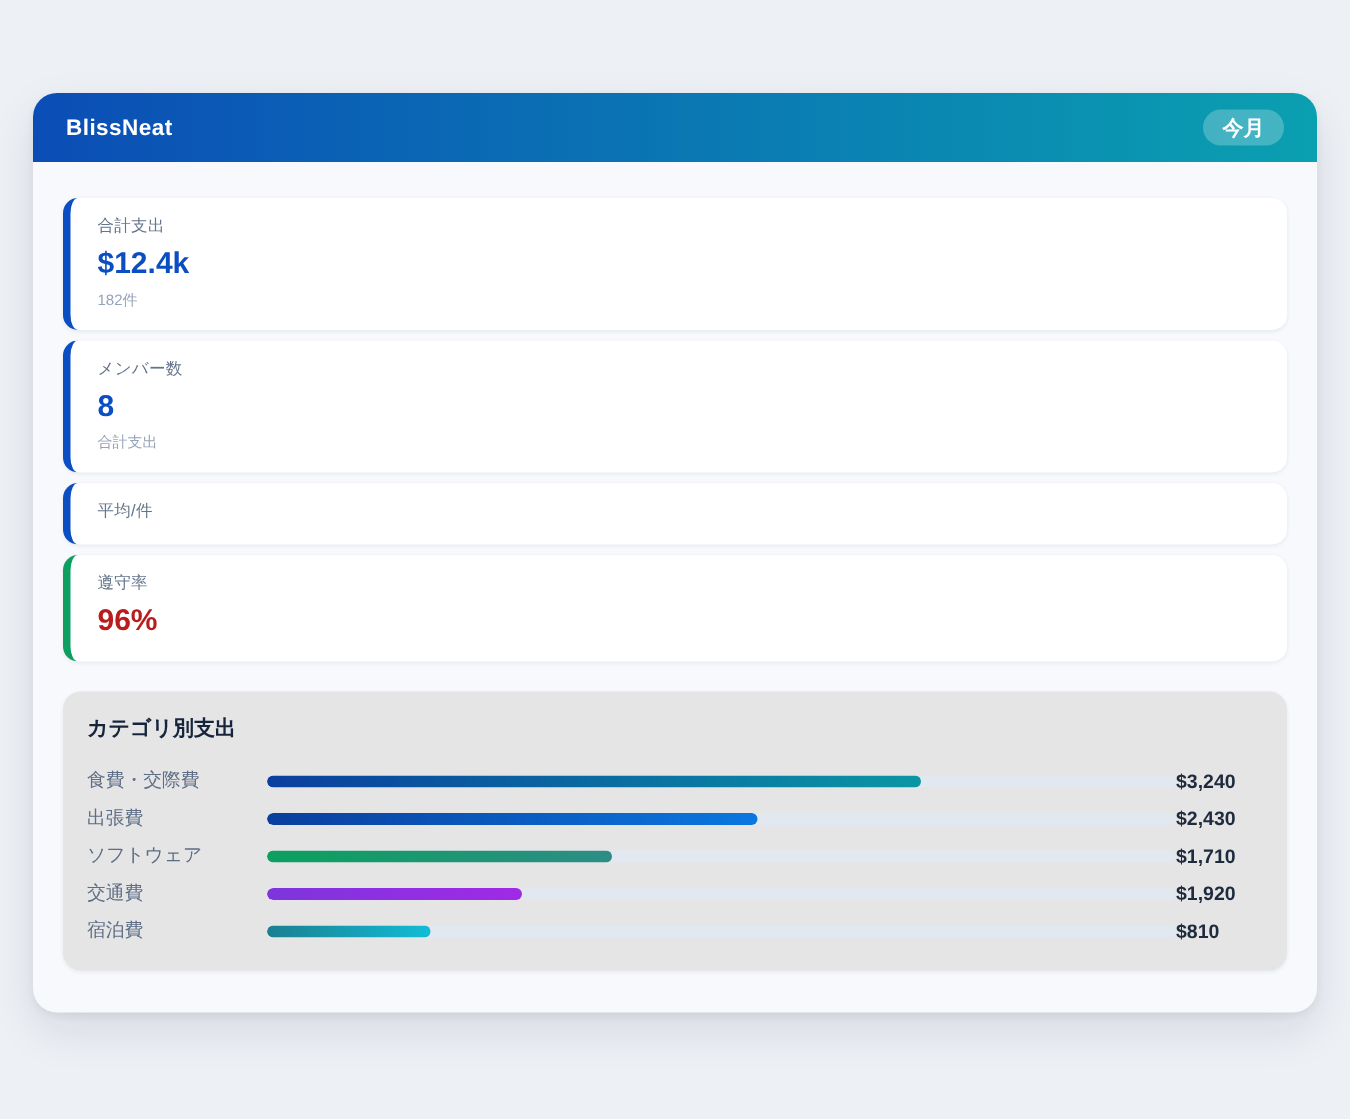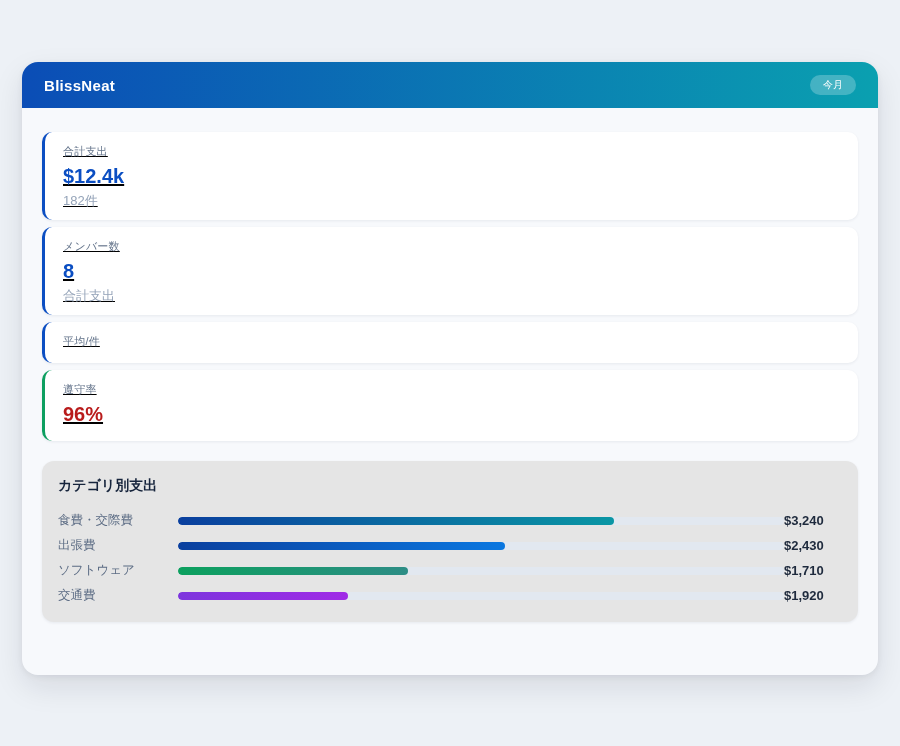--- a/index.html
+++ b/index.html
@@ -27,54 +27,54 @@
     padding: 0 22px 0 22px;
   }
   .app-title {
     color: #ffffff;
     font-size: 15px;
     font-weight: bold;
     letter-spacing: 0.3px;
   }
   .period-badge {
     color: #ffffff;
-    font-size: 10px;
+    font-size: 14px;
     background: rgba(255, 255, 255, 0.24);
     border-radius: 999px;
     padding: 5px 13px;
     line-height: 1;
     cursor: pointer;
+    font-weight: bold;
   }
 
   .app-body { padding: 24px 20px 22px 20px; }
 
   .stat-card {
     background: #ffffff;
     border-radius: 10px;
-    border-left: 3px solid #c2410c;
+    border-left: 5px solid #c2410c;
     padding: 12px 18px 12px 18px;
     margin-bottom: 7px;
     box-shadow: 0 1px 3px rgba(16, 30, 54, 0.07);
-    text-decoration: underline;
   }
   .stat-label {
     font-size: 11px;
     color: #64748b;
     line-height: 14px;
     margin-bottom: 3px;
     letter-spacing: 0.2px;
   }
   .stat-value {
     font-size: 20px;
     font-weight: bold;
     color: #0b4ec2;
     line-height: 30px;
   }
   .stat-sub {
-    font-size: 13px;
+    font-size: 10px;
     color: #94a3b8;
     line-height: 14px;
     margin-top: 3px;
   }
 
   .category-card {
     background: #e5e5e5;
     border-radius: 12px;
     margin-top: 20px;
     padding: 16px 16px 14px 16px;
@@ -176,17 +176,24 @@
       </div>
 
       <div class="category-row">
         <span class="row-label">交通費</span>
         <span class="bar-track" style="background: rgb(226, 232, 240);">
             <span class="bar-fill" style="width: 28%; background: linear-gradient(90deg, rgb(125, 53, 221), rgb(160, 42, 230));"></span>
           </span>
         <span class="row-value">$1,920</span>
       </div>
 
+      <div class="category-row">
+        <span class="row-label">宿泊費</span>
+        <span class="bar-track" style="background: rgb(226, 232, 240);">
+            <span class="bar-fill" style="width: 18%; background: linear-gradient(90deg, rgb(27, 127, 144), rgb(18, 188, 214));"></span>
+          </span>
+        <span class="row-value">$810</span>
+      </div>
 
     </div>
 
   </div>
 </div>
 
 </body></html>

